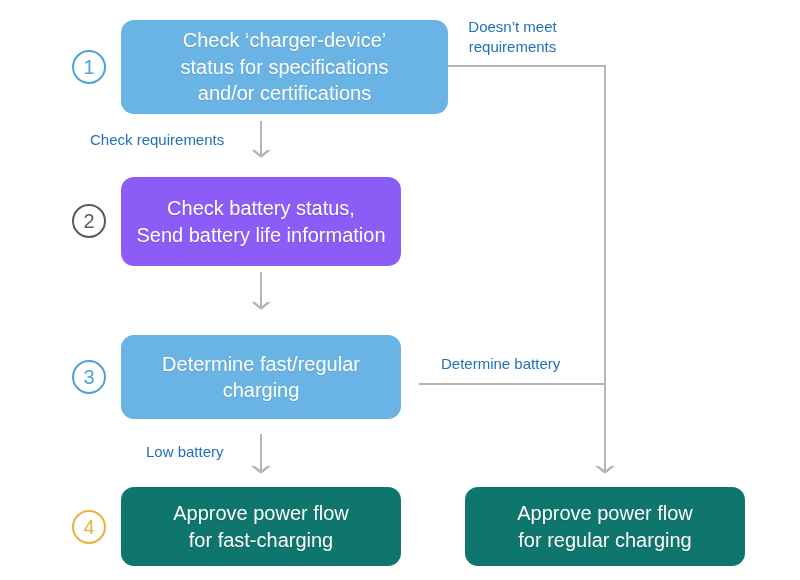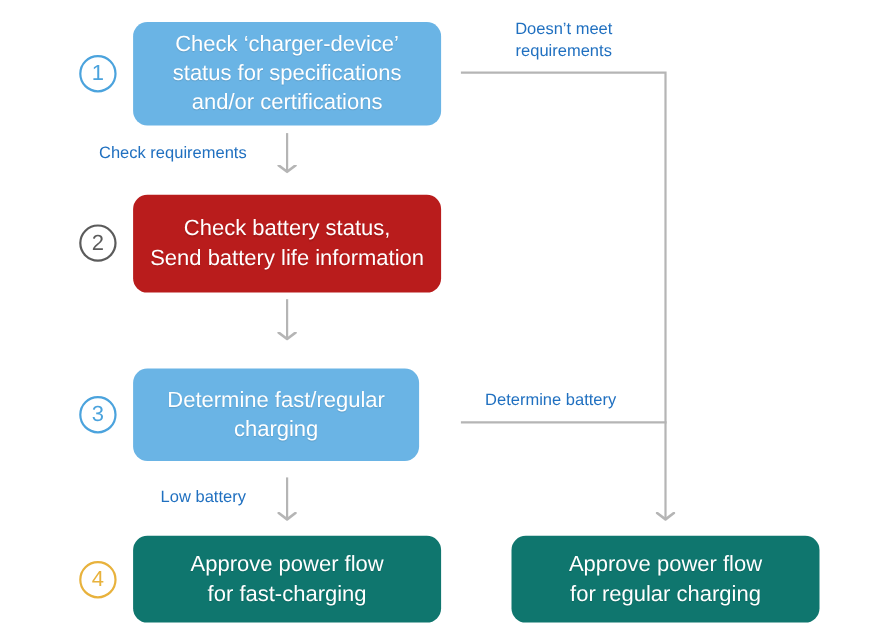--- a/index.html
+++ b/index.html
@@ -52,21 +52,21 @@
     justify-content: center;
     text-align: center;
     color: #ffffff;
     font-size: 20px;
     line-height: 1.32;
     padding: 4px 12px;
     box-sizing: border-box;
     text-shadow: 0 1px 1px rgba(0,0,0,0.12);
   }
   .box.blue   { background: #6ab4e5; }
-  .box.gray   { background: #b91c1c; }
+  .box.gray   { background: #8b5cf6; }
   .box.yellow { background: #0f766e; }
 
   
   .edge-label {
     position: absolute;
     color: #2070c0;
     font-size: 15px;
     line-height: 1.3;
     white-space: pre-line;
   }
@@ -102,28 +102,28 @@
     <g>
       <line x1="419" y1="384" x2="606" y2="384" fill="none" stroke="#b5b5b5" stroke-width="2"></line>
     </g>
   </svg>
 
   <div class="step-num" style="left:72px; top:50px;">1</div>
   <div class="step-num gray" style="left:72px; top:204px;">2</div>
   <div class="step-num" style="left:72px; top:360px;">3</div>
   <div class="step-num yellow" style="left:72px; top:510px;">4</div>
 
-  <div class="box blue" style="left: 121px; top: 20px; width: 280px; height: 94px; white-space: pre-line;">Check ‘charger-device’
+  <div class="box blue" style="left: 121px; top: 20px; width: 327px; height: 94px; white-space: pre-line;">Check ‘charger-device’
 status for specifications
 and/or certifications</div>
 
   <div class="box gray" style="left: 121px; top: 177px; width: 280px; height: 89px; white-space: pre-line;">Check battery status,
 Send battery life information</div>
 
-  <div class="box blue" style="left: 121px; top: 335px; width: 260px; height: 84px; white-space: pre-line;">Determine fast/regular
+  <div class="box blue" style="left: 121px; top: 335px; width: 280px; height: 84px; white-space: pre-line;">Determine fast/regular
 charging</div>
 
   <div class="box yellow" style="left: 121px; top: 487px; width: 280px; height: 79px; white-space: pre-line;">Approve power flow
 for fast-charging</div>
 
   <div class="box yellow" style="left: 465px; top: 487px; width: 280px; height: 79px; white-space: pre-line;">Approve power flow
 for regular charging</div>
 
   <div class="edge-label" style="left: 455px; top: 17px; text-align: center; width: 115px; white-space: pre-line;">Doesn’t meet
 requirements</div>

